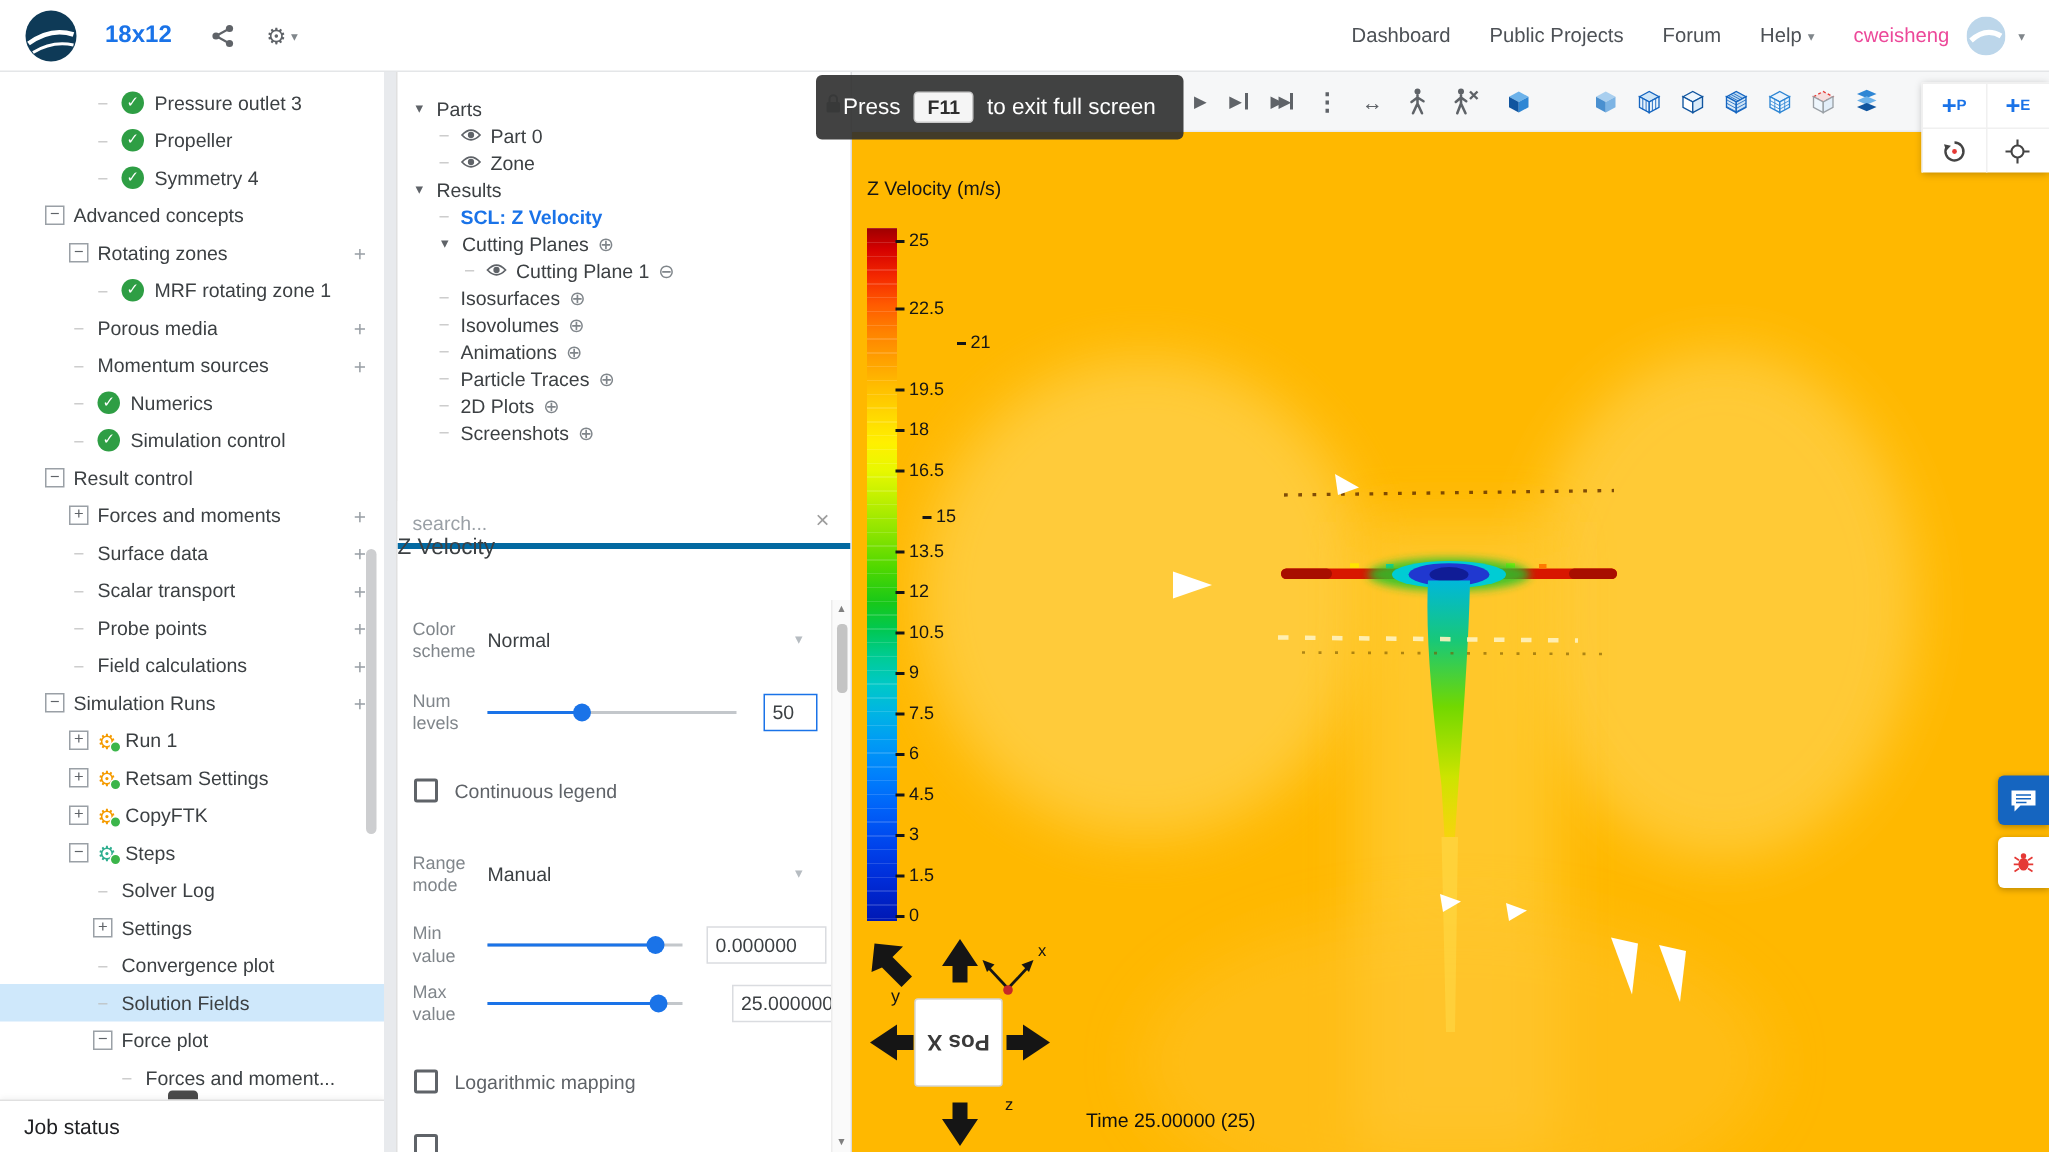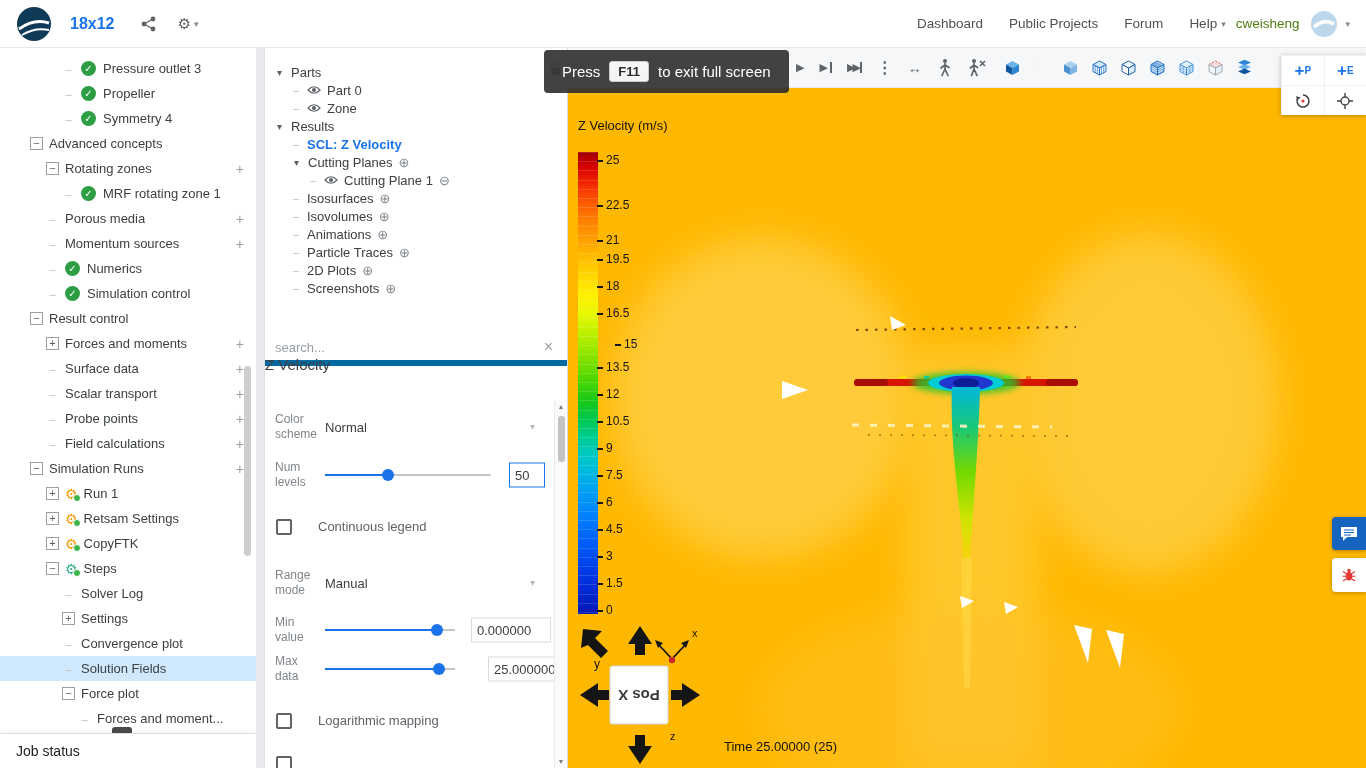--- a/index.html
+++ b/index.html
@@ -7,21 +7,21 @@
   .stage{position:relative;width:1366px;height:768px}
 
   
   .header{position:absolute;left:0;top:0;width:1366px;height:48px;background:#fff;border-bottom:1px solid #e4e6e8;display:flex;align-items:center;padding:0 16px;z-index:20}
   .logo{width:36px;height:36px;margin-right:18px;cursor:pointer}
   .ptitle{font-size:16px;font-weight:bold;color:#1a73e8;margin-right:26px;cursor:pointer}
   .hicon{color:#5f6368;margin-right:22px;display:flex;align-items:center;gap:3px;cursor:pointer;font-size:15px}
   .caret{font-size:9px;color:#80868b}
   .hspacer{flex:1}
   .hlink{font-size:13.5px;color:#4d5156;text-decoration:none;margin-left:26px;cursor:pointer;display:flex;align-items:center;gap:4px}
-  .huser{font-size:13.5px;color:#4d7c0f;margin-left:10px}
+  .huser{font-size:13.5px;color:#ec4899;margin-left:26px}
   .avatar{margin-left:12px;cursor:pointer;display:flex}
 
   
   .sidebar{position:absolute;left:0;top:48px;width:256px;height:720px;background:#fff;overflow:hidden;z-index:5}
   #simTree{padding-top:8px}
   .trow{display:flex;align-items:center;height:25px;font-size:13px;color:#3c4043;position:relative;padding-right:26px;cursor:pointer;white-space:nowrap}
   .trow.selected{background:#cfe8fb}
   .xbox{width:13px;height:13px;border:1px solid #9aa0a6;background:#fff;color:#5f6368;font-size:11px;line-height:10px;text-align:center;margin-right:6px;flex:none;cursor:pointer}
   .conn{width:13px;text-align:center;color:#bdbdbd;font-size:11px;margin-right:6px;flex:none}
   .chk{width:15px;height:15px;border-radius:50%;background:#2e9e44;color:#fff;font-size:10px;line-height:15px;text-align:center;margin-right:7px;flex:none}
@@ -38,36 +38,36 @@
   .jobbar{position:absolute;left:0;right:0;bottom:0;height:35px;background:#fff;border-top:1px solid #e0e0e0;box-shadow:0 -1px 4px rgba(0,0,0,.06);display:flex;align-items:center;padding-left:16px;font-size:14px;color:#202124;z-index:6}
 
   
   .panel{position:absolute;left:264px;top:48px;width:304px;height:720px;background:#fff;border-left:1px solid #e0e0e0;border-right:1px solid #dadce0;overflow:hidden;z-index:5}
   #postTree{padding-top:15px}
   .ptrow{display:flex;align-items:center;height:18px;font-size:13px;color:#3c4043;position:relative;cursor:pointer;white-space:nowrap}
   .chev{width:13px;text-align:center;color:#5f6368;font-size:10px;margin-right:5px;flex:none;cursor:pointer}
   .ptrow .conn{width:12px;margin-right:5px}
   .eyeic{margin-right:6px;display:flex;flex:none}
   .lock{position:absolute;right:6px;top:14px}
-  .searchbox{position:absolute;top:286px;left:0;right:0;height:32px;border-bottom:6px solid #0369a1;display:flex;align-items:center;padding:0 10px;background:#fff}
+  .searchbox{position:absolute;top:286px;left:0;right:0;height:32px;border-bottom:4px solid #0369a1;display:flex;align-items:center;padding:0 10px;background:#fff}
   .searchbox input{flex:1;border:none;outline:none;font-size:13px;color:#3c4043;font-family:"Liberation Sans",sans-serif}
   .searchbox input::placeholder{color:#9aa0a6}
   .clear{color:#9e9e9e;font-size:16px;cursor:pointer;padding:0 4px}
   .ptitle2{position:absolute;top:308px;left:0;right:14px;text-align:left;font-size:15px;color:#3c4043}
   .prow{position:absolute;left:0;right:14px}
   .plabel{position:absolute;left:10px;top:50%;transform:translateY(-50%);width:48px;font-size:12px;color:#80868b;line-height:15px}
   .psel{position:absolute;left:60px;right:18px;top:50%;transform:translateY(-50%);font-size:13px;color:#3c4043;cursor:pointer}
   .selcaret{position:absolute;right:0;top:1px;font-size:10px;color:#b6bcc1}
   .slider{position:absolute;top:50%;height:14px;transform:translateY(-50%);cursor:pointer}
   .slider .track{position:absolute;left:0;right:0;top:6px;height:2px;background:#c3c7cb}
   .slider .fill{position:absolute;left:0;top:6px;height:2px;background:#1a73e8}
   .slider .thumb{position:absolute;top:1px;width:12px;height:12px;margin-left:-6px;border-radius:50%;background:#1a73e8}
   .numin{position:absolute;top:50%;transform:translateY(-50%);height:25px;border:1px solid #dadce0;font-size:13px;color:#3c4043;padding:0 5px;background:#fff;font-family:"Liberation Sans",sans-serif}
   .numin.blue{border-color:#1a73e8}
-  .chkrow{position:absolute;left:11px;display:flex;gap:26px}
+  .chkrow{position:absolute;left:11px;display:flex;align-items:center;gap:11px}
   .cbox{width:16px;height:16px;border:2px solid #5f6368;border-radius:2px;background:#fff;flex:none;cursor:pointer}
   .clab{font-size:13px;color:#5f6368}
   .pscroll{position:absolute;right:0;top:352px;bottom:0;width:13px;background:#fafafa;border-left:1px solid #ececec;z-index:3}
   .pscroll .arr{position:absolute;left:0;right:0;text-align:center;font-size:7px;color:#808080}
   .pscroll .up{top:3px}.pscroll .down{bottom:3px}
   .pthumb{position:absolute;left:3px;top:16px;width:7px;height:46px;background:#c4c4c4;border-radius:3px;cursor:pointer}
 
   
   .viewport{position:absolute;left:568px;top:48px;width:798px;height:720px;z-index:4}
   .vp-toolbar{position:absolute;left:0;top:0;right:0;height:40px;background:#f6f7f8;border-bottom:1px solid #e8eaed;display:flex;align-items:center}
@@ -407,21 +407,21 @@
       <span class="plabel">Min value</span>
       <span class="slider" style="left:60px;width:130px">
         <span class="track"></span>
           <span class="fill" style="width:86%"></span>
           <span class="thumb" style="left:86%"></span>
       </span>
       <input class="numin" style="left: 206px; width: 80px;" value="0.000000">
     </div>
 
     <div class="prow" style="top:601px;height:40px">
-      <span class="plabel">Max data</span>
+      <span class="plabel">Max value</span>
       <span class="slider" style="left:60px;width:130px">
         <span class="track"></span>
           <span class="fill" style="width:88%"></span>
           <span class="thumb" style="left:88%"></span>
       </span>
       <input class="numin" style="left: 206px; width: 76px; margin-left: 17px;" value="25.000000">
     </div>
 
     <div class="chkrow" style="top:665px">
       <span class="cbox"></span>
@@ -631,21 +631,21 @@
           <text x="102" y="652" font-size="11" fill="#151515">z</text>
           <text x="124" y="549" font-size="11" fill="#151515">x</text>
         </g>
       </svg>
 
       <div class="legend-title">Z Velocity (m/s)</div>
       <div class="legend-bar"></div>
       <div id="legendTicks">
           <div class="ltick" style="top: 72px;">25</div>
           <div class="ltick" style="top: 117px;">22.5</div>
-          <div class="ltick" style="top: 152px;">21</div>
+          <div class="ltick" style="top: 140px; margin-left: 41px;">21</div>
           <div class="ltick" style="top: 171px;">19.5</div>
           <div class="ltick" style="top: 198px;">18</div>
           <div class="ltick" style="top: 225px;">16.5</div>
           <div class="ltick" style="top: 256px; margin-left: 18px;">15</div>
           <div class="ltick" style="top: 279px;">13.5</div>
           <div class="ltick" style="top: 306px;">12</div>
           <div class="ltick" style="top: 333px;">10.5</div>
           <div class="ltick" style="top: 360px;">9</div>
           <div class="ltick" style="top: 387px;">7.5</div>
           <div class="ltick" style="top: 414px;">6</div>

